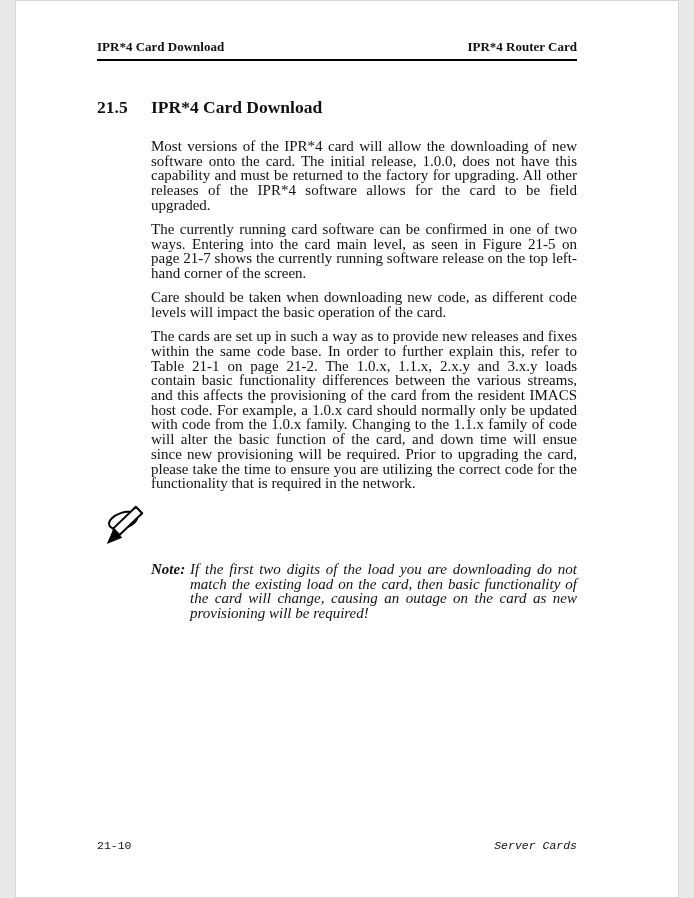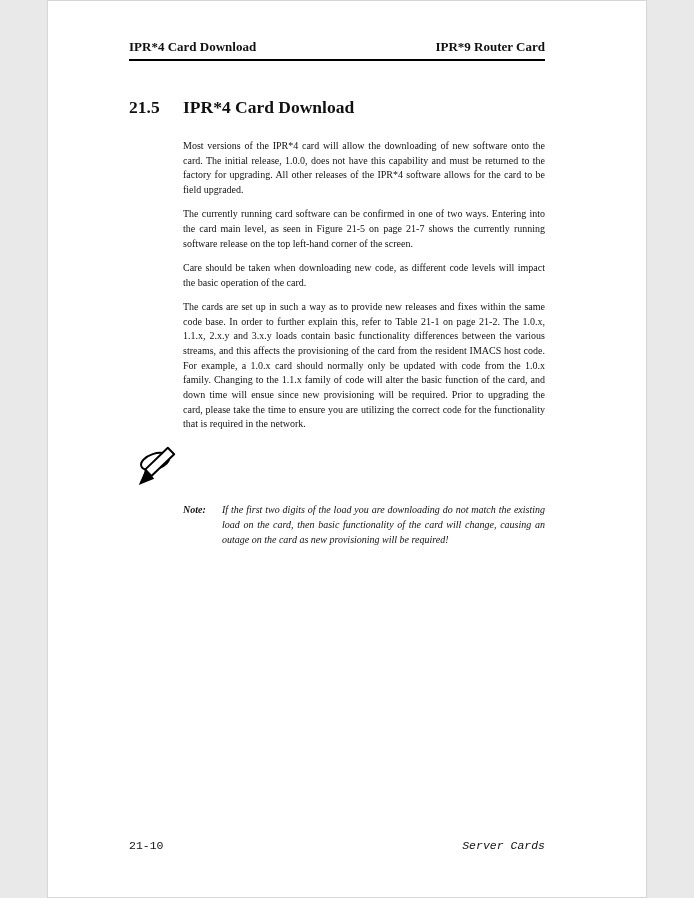--- a/index.html
+++ b/index.html
@@ -2,21 +2,21 @@
 <html><head>
 <meta charset="utf-8">
 <style>
   html, body {
     margin: 0;
     padding: 0;
     background: #e9e9e9;
   }
   .page {
     position: relative;
-    width: 600px;
+    width: 664px;
     height: 898px;
     margin: 0 auto;
     background: #ffffff;
     border: 1px solid #d6d6d6;
     box-sizing: border-box;
     font-family: "Liberation Serif", "DejaVu Serif", serif;
     color: #111;
     overflow: hidden;
   }
   .content {
@@ -43,21 +43,21 @@
     font-weight: bold;
     display: flex;
   }
   .section-number {
     width: 54px;
     flex: 0 0 54px;
   }
   .body-block {
     margin-left: 54px;
     margin-top: 21px;
-    font-size: 10px;
+    font-size: 15px;
     line-height: 14.7px;
   }
   .body-block p {
     margin: 0 0 9.5px 0;
     text-align: justify;
   }
   .note-icon-row {
     margin-left: -47px;
     margin-top: 14px;
     height: 42px;
@@ -96,21 +96,21 @@
   }
 </style>
 </head>
 <body>
 
 <div class="page">
   <div class="content">
 
     <div class="running-header">
       <span>IPR*4 Card Download</span>
-      <span>IPR*9 Router Card</span>
+      <span>IPR*4 Router Card</span>
     </div>
     <div class="header-rule"></div>
 
     <div class="section-heading">
       <span class="section-number">21.5</span>
       <span class="section-title">IPR*4 Card Download</span>
     </div>
 
     <div class="body-block">
       <p>Most versions of the IPR*4 card will allow the downloading of new software onto the card. The initial release, 1.0.0, does not have this capability and must be returned to the factory for upgrading. All other releases of the IPR*4 software allows for the card to be field upgraded.</p>

